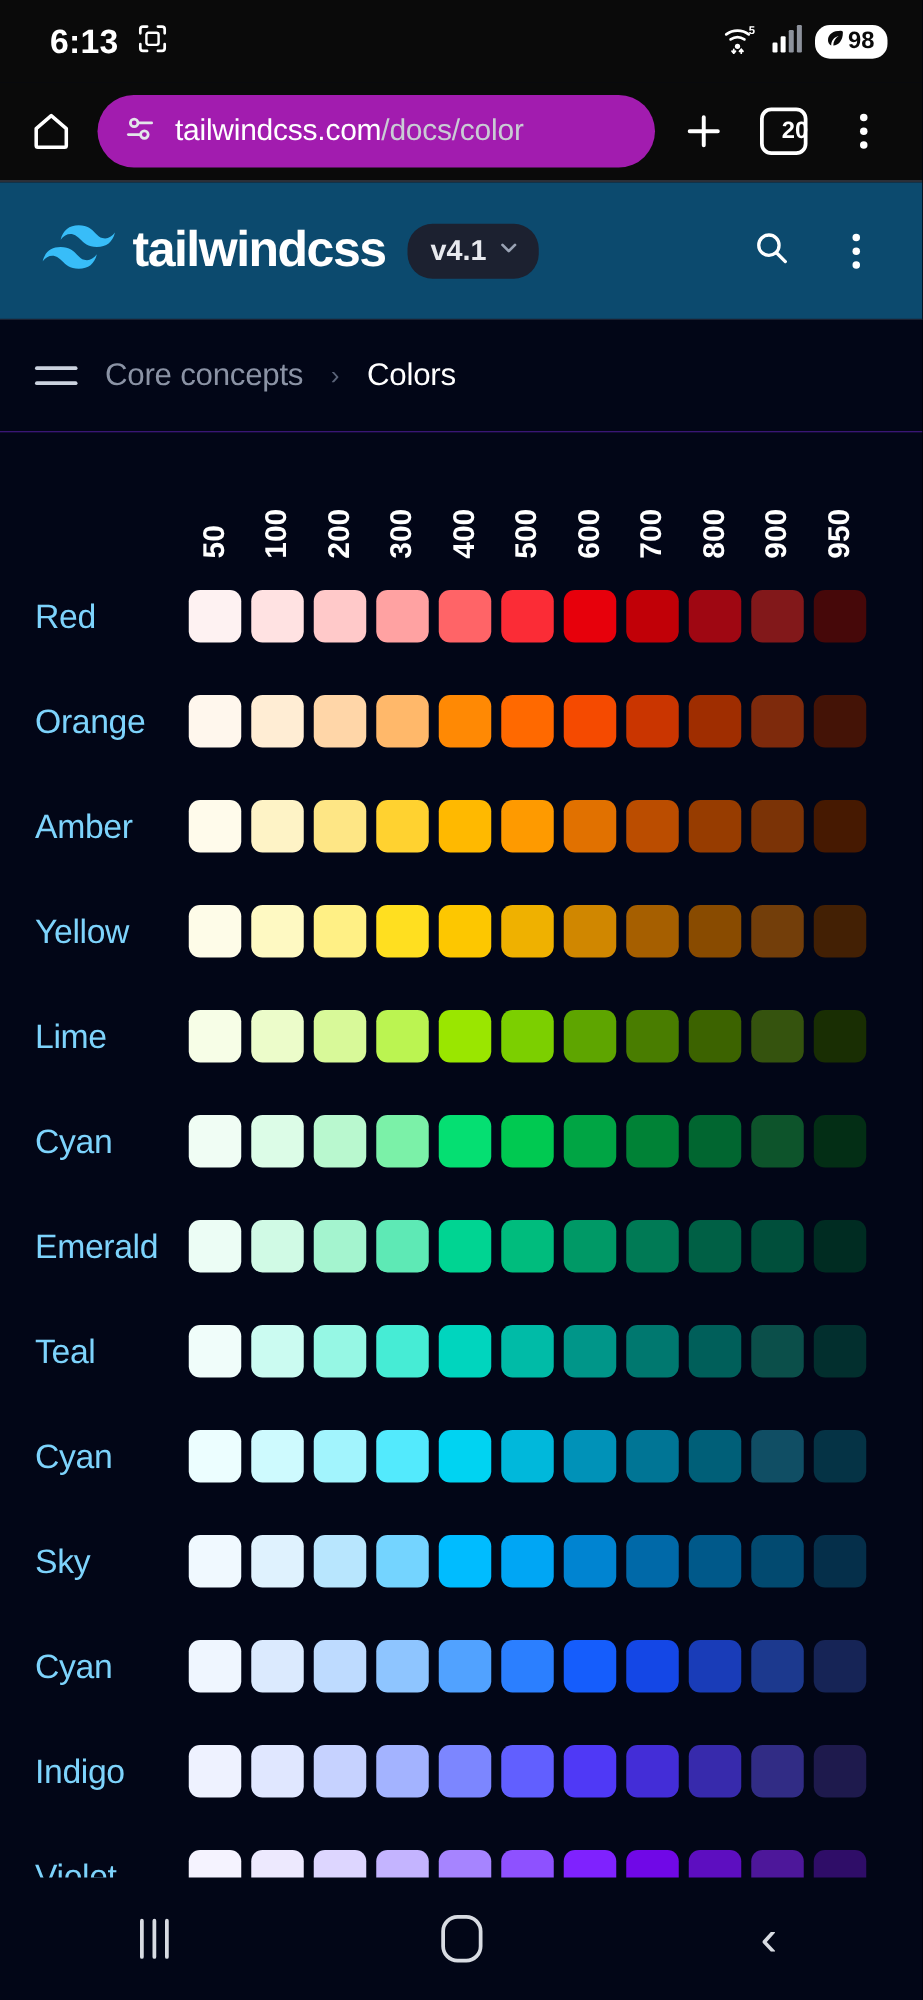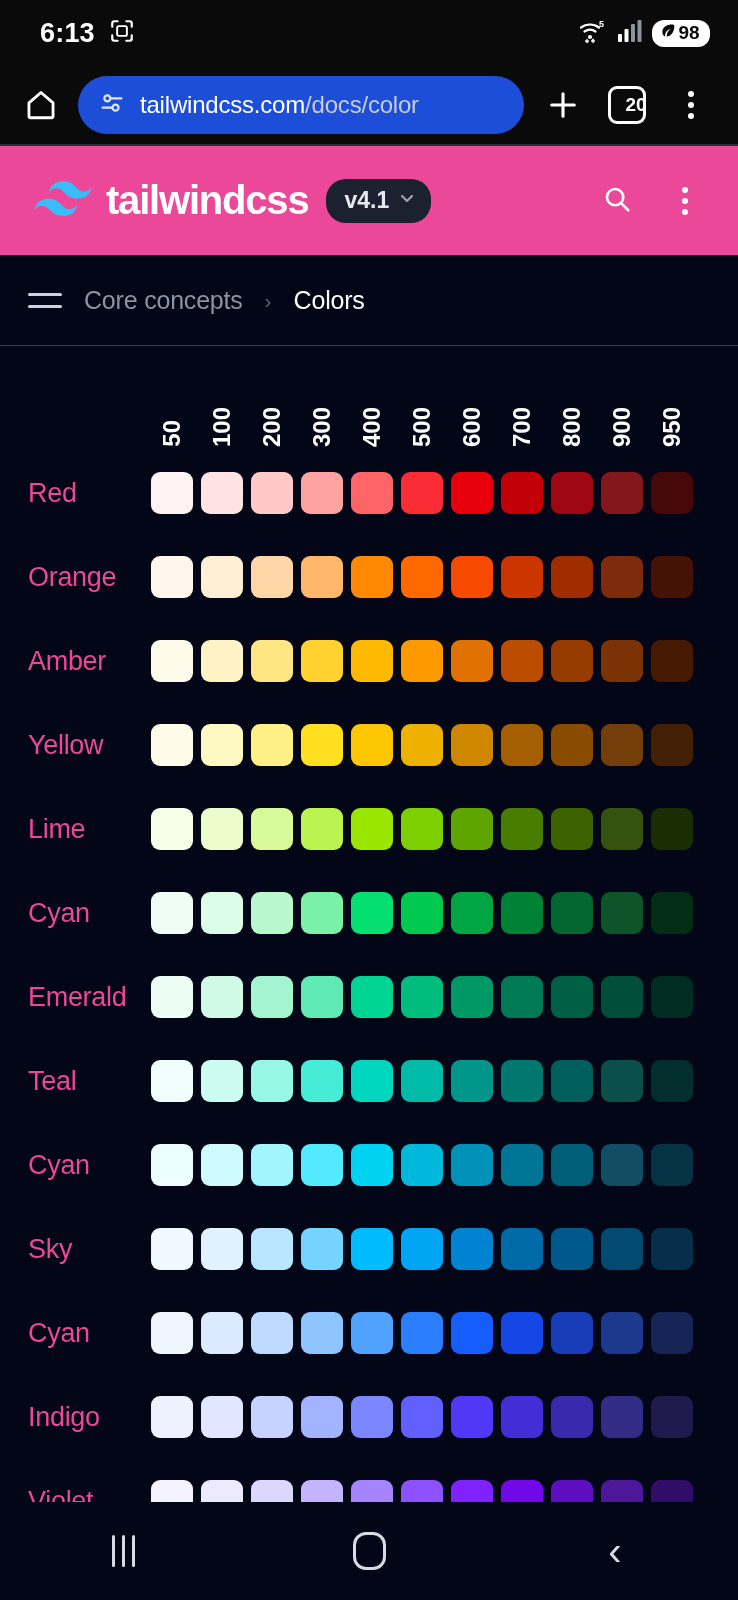--- a/index.html
+++ b/index.html
@@ -58,21 +58,21 @@
     align-items: center;
     padding: 0 22px 0 18px;
     gap: 14px;
     flex: 0 0 auto;
     border-bottom: 2px solid #2b2f38;
   }
   .home-btn { width: 46px; height: 46px; display:flex; align-items:center; justify-content:center; flex:0 0 auto; }
   .url-pill {
     flex: 1 1 auto;
     height: 58px;
-    background: #1d4ed8;
+    background: #a21caf;
     border-radius: 29px;
     display: flex;
     align-items: center;
     padding: 0 16px 0 20px;
     gap: 14px;
     overflow: hidden;
     min-width: 0;
   }
   .url-text {
     font-size: 24px;
@@ -89,21 +89,21 @@
     border-radius: 9px;
     display: flex; align-items: center; justify-content: center;
     color: #ffffff; font-size: 19px; font-weight: bold; padding-left: 18px;
   }
   .kebab { display: flex; flex-direction: column; gap: 5px; align-items: center; }
   .kebab i { width: 6px; height: 6px; border-radius: 50%; background: #ffffff; display:block; }
 
   
   .site-header {
     height: 110px;
-    background: #ec4899;
+    background: #0c4a6e;
     display: flex;
     align-items: center;
     padding: 0 28px 0 34px;
     gap: 18px;
     flex: 0 0 auto;
     border-bottom: 1px solid #1b2233;
   }
   .brand { display: flex; align-items: center; gap: 14px; }
   .brand-name {
     color: #ffffff;
@@ -175,21 +175,21 @@
     align-items: center;
     height: 84px;
     position: relative;
   }
   .row-name {
     position: absolute;
     left: -151px;
     width: 145px;
     text-align: left;
     padding-left: 28px;
-    color: #ec4899;
+    color: #7dd3fc;
     font-size: 27px;
     letter-spacing: -0.3px;
     white-space: nowrap;
   }
   .swatch-cell {
     width: 50px;
     flex: 0 0 50px;
     display: flex;
     align-items: center;
   }

